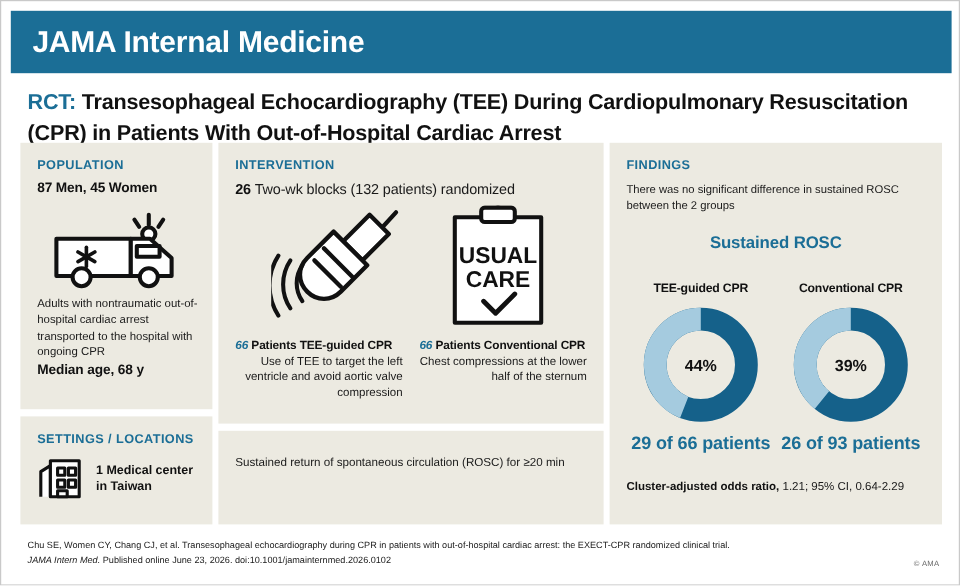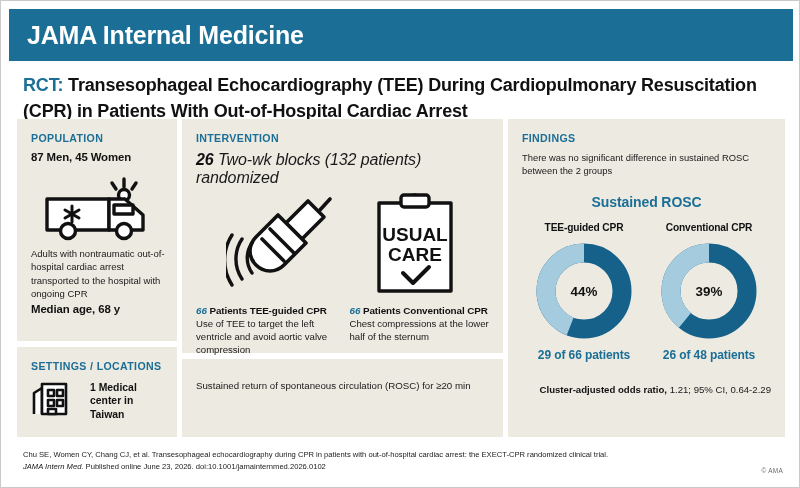--- a/index.html
+++ b/index.html
@@ -84,72 +84,72 @@
   }
   .pop-strong{
     font-size:11.4px;font-weight:700;color:#111;margin-top:2px;
     letter-spacing:-0.1px;
   }
   .pop-icon{
     display:flex;justify-content:center;align-items:center;
     height:78px;margin-top:6px;
   }
 
-  .settings-row{display:flex;gap:21px;margin-top:9px;}
+  .settings-row{display:flex;align-items:center;gap:11px;margin-top:9px;}
   .settings-text{font-size:10.4px;font-weight:700;line-height:1.28;color:#111;}
 
   .int-sub{
-    margin-top:7px;font-size:16px;color:#1a1a1a;letter-spacing:-0.1px;font-style:italic;
+    margin-top:7px;font-size:12px;color:#1a1a1a;letter-spacing:-0.1px;
   }
   .int-sub b{font-weight:700;color:#111;}
 
   .int-icons{
     display:flex;justify-content:space-around;align-items:center;
     height:112px;margin-top:2px;padding:0 14px;
   }
   .int-cols{display:flex;gap:14px;margin-top:4px;}
   .int-col{width:48%;}
   .int-col-head{
     font-size:9.9px;font-weight:700;color:#111;letter-spacing:-0.1px;
     line-height:1.25;
   }
   .int-col-head .num{color:#1b6e96;font-style:italic;}
-  .int-col-body{font-size:9.6px;line-height:1.34;color:#1a1a1a;margin-top:1px;}
+  .int-col-body{font-size:9.6px;line-height:1.34;color:#1a1a1a;margin-top:1px;text-align:right;}
 
   .out-body{margin-top:7px;font-size:9.7px;line-height:1.4;color:#1a1a1a;}
 
   
   .find-lede{
     margin-top:7px;font-size:9.4px;line-height:1.4;color:#1a1a1a;
     width:252px;
   }
   .find-chart-title{
     text-align:center;margin-top:17px;
     font-size:14px;font-weight:700;color:#1b6e96;letter-spacing:-0.1px;
   }
   .donuts{
     display:flex;justify-content:space-between;
-    margin-top:12px;padding:0 2px;
+    margin-top:25px;padding:0 2px;
   }
   .donut-block{width:120px;text-align:center;}
   .donut-label{
     font-size:10.2px;font-weight:700;color:#111;letter-spacing:-0.15px;
     margin-bottom:6px;white-space:nowrap;
   }
   .donut-svg{display:block;margin:0 auto;}
   .donut-pct{
     font-size:13.4px;font-weight:700;fill:#111;
     font-family:"Liberation Sans","DejaVu Sans",sans-serif;
   }
   .donut-sub{
-    margin-top:5px;font-size:12px;font-weight:700;
+    margin-top:5px;font-size:15px;font-weight:700;
     color:#1b6e96;letter-spacing:-0.1px;
   }
   .find-or{
-    margin-top:22px;font-size:9.6px;color:#1a1a1a;line-height:1.3;text-align:right;
+    margin-top:22px;font-size:9.6px;color:#1a1a1a;line-height:1.3;
   }
   .find-or b{font-weight:700;color:#111;}
 
   
   .footer{
     position:absolute;left:22px;top:448px;width:720px;
     font-size:7.6px;line-height:1.55;color:#1a1a1a;
   }
   .footer .ital{font-style:italic;}
   .copy{
@@ -292,21 +292,21 @@
 
         <div class="donut-block">
           <div class="donut-label">Conventional CPR</div>
           <svg class="donut-svg" width="104" height="104" viewBox="0 0 104 104">
             <g transform="rotate(-90 52 52)">
               <circle cx="52" cy="52" r="38" fill="none" stroke="#15618a" stroke-width="19"></circle>
               <circle id="arc1" cx="52" cy="52" r="38" fill="none" stroke="#a5cbdf" stroke-width="19" stroke-dasharray="93.12 145.64" transform="scale(1,-1) translate(0,-104)"></circle>
             </g>
             <text class="donut-pct" x="52" y="57" text-anchor="middle">39%</text>
           </svg>
-          <div class="donut-sub">26 of 48 patients</div>
+          <div class="donut-sub">26 of 93 patients</div>
         </div>
 
       </div>
 
       <div class="find-or"><b>Cluster-adjusted odds ratio,</b> <span>1.21; 95% CI, 0.64-2.29</span></div>
     </div>
   </div>
 
   <div class="footer">
     <div>Chu SE, Women CY, Chang CJ, et al. Transesophageal echocardiography during CPR in patients with out-of-hospital cardiac arrest: the EXECT-CPR randomized clinical trial.</div>

